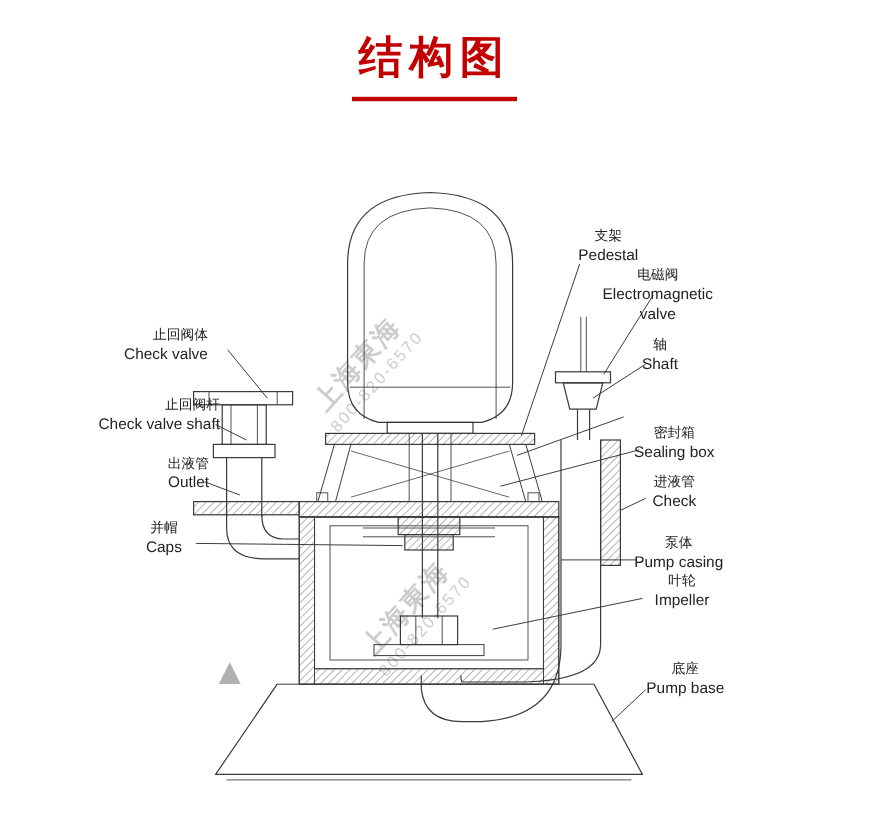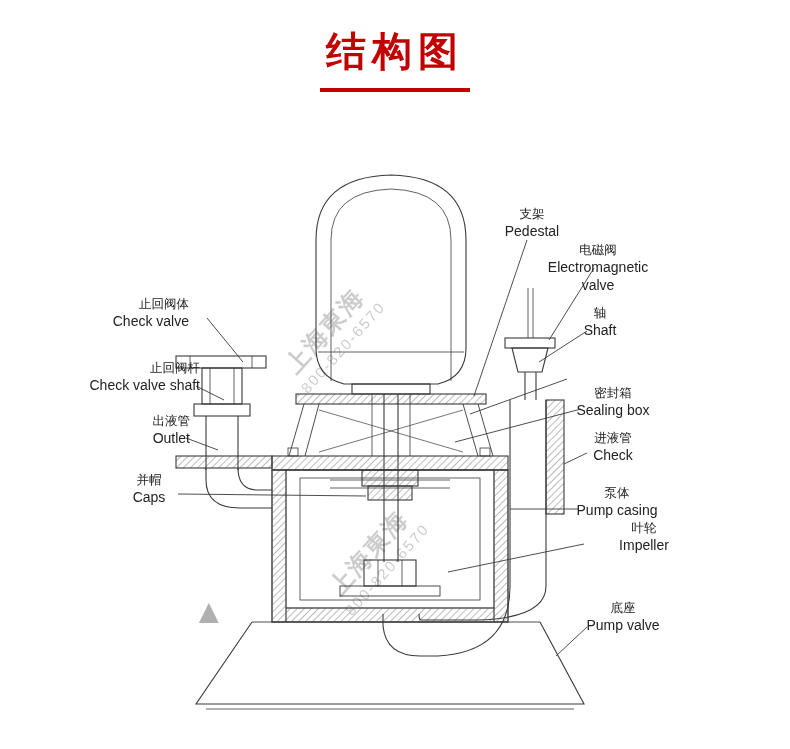--- a/index.html
+++ b/index.html
@@ -166,21 +166,21 @@
   <div class="label right-align" style="left:112px;top:413px;width:78px;">
     <span class="zh">出液管</span>
     <span class="en">Outlet</span>
   </div>
 
   <div class="label right-align" style="left:118px;top:472px;width:62px;text-align:center;">
     <span class="zh">并帽</span>
     <span class="en">Caps</span>
   </div>
 
-  <div class="label center-align" style="left:496px;top:206px;width:72px;">
+  <div class="label center-align" style="left:517px;top:206px;width:72px;">
     <span class="zh">支架</span>
     <span class="en">Pedestal</span>
   </div>
 
   <div class="label center-align" style="left:536px;top:242px;width:124px;">
     <span class="zh">电磁阀</span>
     <span class="en">Electromagnetic valve</span>
   </div>
 
   <div class="label center-align" style="left:574px;top:305px;width:52px;">
@@ -197,23 +197,23 @@
   <div class="label center-align" style="left:582px;top:430px;width:62px;">
     <span class="zh">进液管</span>
     <span class="en">Check</span>
   </div>
 
   <div class="label center-align" style="left:572px;top:485px;width:90px;">
     <span class="zh">泵体</span>
     <span class="en">Pump casing</span>
   </div>
 
-  <div class="label center-align" style="left:608px;top:520px;width:72px;text-align:center;">
+  <div class="label center-align" style="left:584px;top:520px;width:72px;text-align:center;">
     <span class="zh">叶轮</span>
     <span class="en">Impeller</span>
   </div>
 
   <div class="label center-align" style="left:582px;top:600px;width:82px;">
     <span class="zh">底座</span>
-    <span class="en">Pump valve</span>
+    <span class="en">Pump base</span>
   </div>
 
 </div>
 
 </body></html>

